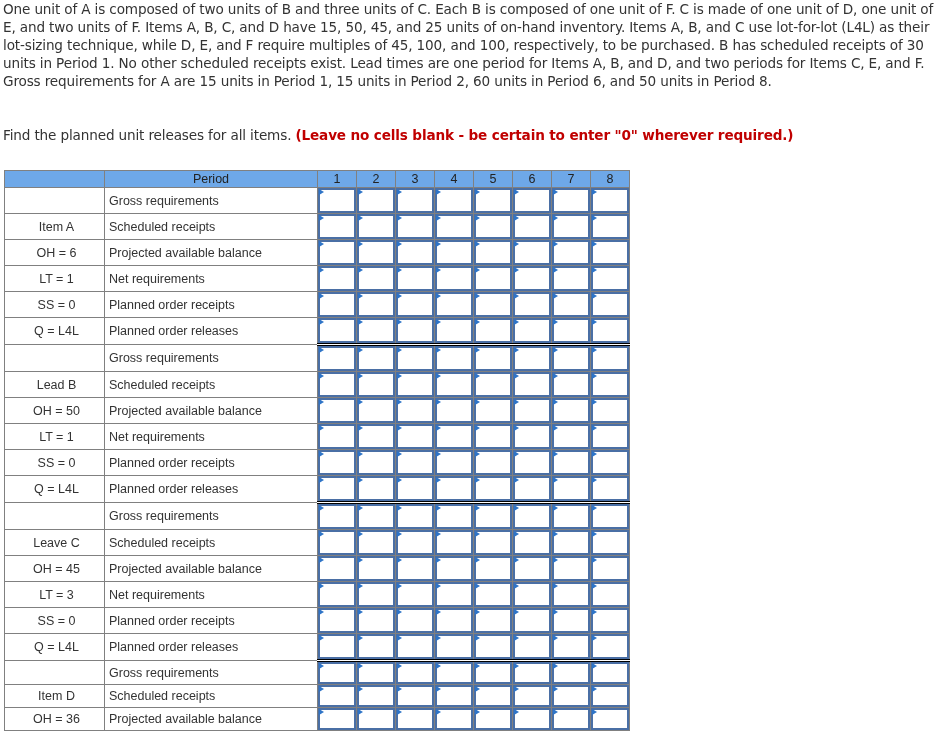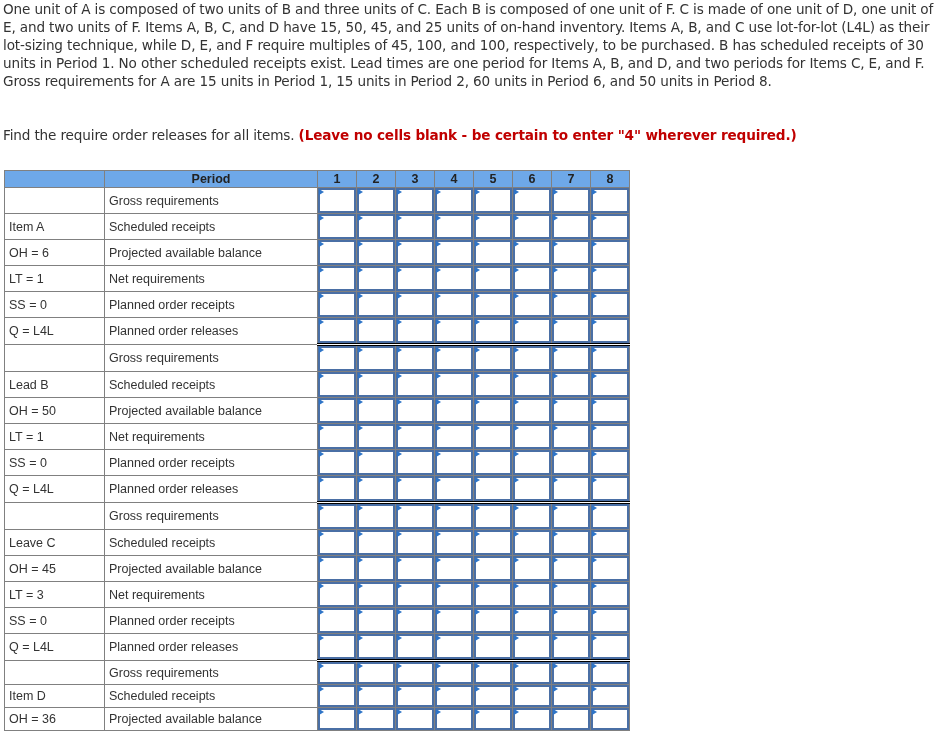--- a/index.html
+++ b/index.html
@@ -51,32 +51,32 @@
       font-size: 12.5px;
       color: #333;
     }
     table.mrp td, table.mrp th {
       border: 1px solid #808080;
       padding: 0;
       height: 25px;
     }
     table.mrp th {
       background: #6ea8e8;
-      font-weight: bold;
+      font-weight: normal;
       color: #222;
       height: 16px;
       font-size: 12.5px;
       text-align: center;
     }
     col.c-item { width: 100px; }
     col.c-label { width: 213px; }
     col.c-period { width: 39px; }
     td.item-cell {
       padding-left: 4px !important;
-      text-align: left;
+      text-align: center;
     }
     td.label-cell {
       padding-left: 4px !important;
       text-align: left;
     }
     td.input-cell {
       position: relative;
       background: #ffffff;
       border: 1px solid #808080;
     }
@@ -115,21 +115,21 @@
     tr.item-d td { height: 22px; }
   </style>
 </head>
 <body>
 
 <div class="problem">
   <p>One unit of A is composed of two units of B and three units of C. Each B is composed of one unit of F. C is made of one unit of D, one unit of E, and two units of F. Items A, B, C, and D have 15, 50, 45, and 25 units of on-hand inventory. Items A, B, and C use lot-for-lot (L4L) as their lot-sizing technique, while D, E, and F require multiples of 45, 100, and 100, respectively, to be purchased. B has scheduled receipts of 30 units in Period 1. No other scheduled receipts exist. Lead times are one period for Items A, B, and D, and two periods for Items C, E, and F. Gross requirements for A are 15 units in Period 1, 15 units in Period 2, 60 units in Period 6, and 50 units in Period 8.</p>
 </div>
 
 <div class="instruction">
-  <span>Find the require order releases for all items. </span><span class="warn">(Leave no cells blank - be certain to enter "4" wherever required.)</span>
+  <span>Find the planned unit releases for all items. </span><span class="warn">(Leave no cells blank - be certain to enter "0" wherever required.)</span>
 </div>
 
 <table class="mrp" id="mrp-table">
   <colgroup>
     <col class="c-item">
     <col class="c-label">
     <col class="c-period">
       <col class="c-period">
       <col class="c-period">
       <col class="c-period">

